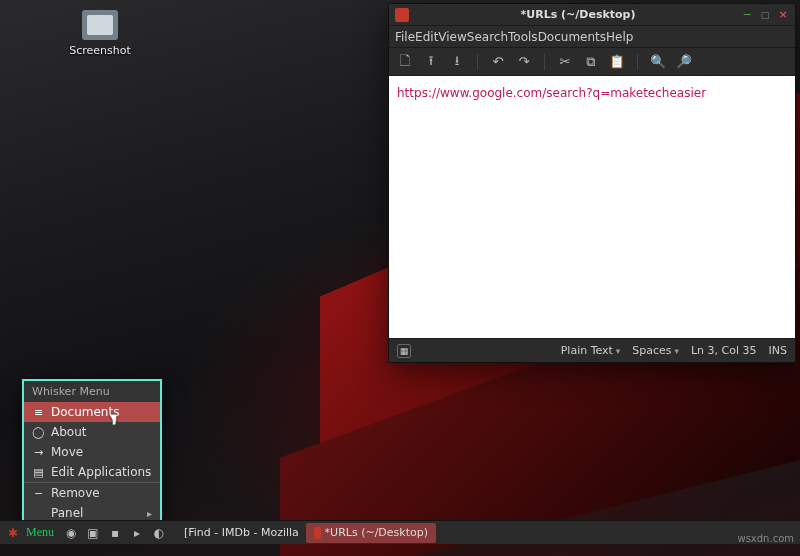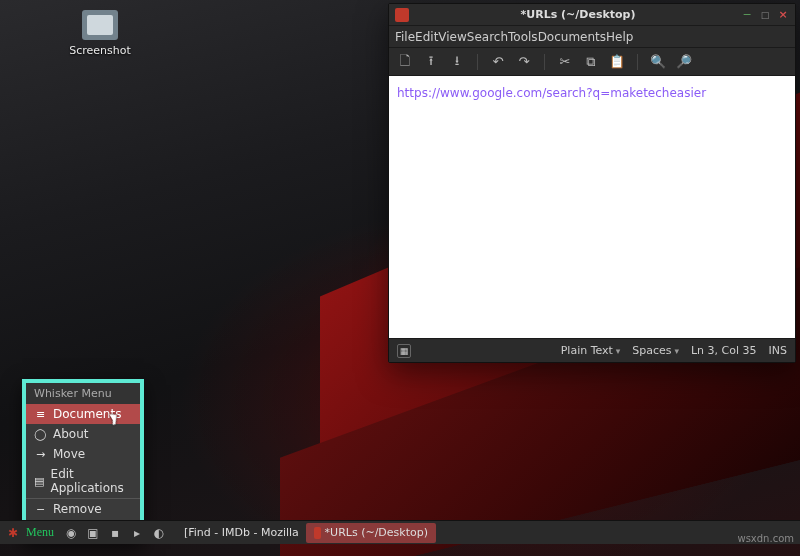--- a/index.html
+++ b/index.html
@@ -48,29 +48,29 @@
 .winbtns .close::before{content:"×"; color:#d24d4d; font-weight:bold;}
 
 .menubar { height:22px; background:#2b2b2b; display:flex; align-items:center; padding:0 6px; color:#ccc; font-size:12px; border-bottom:1px solid #1a1a1a;}
 .menubar span { cursor:pointer; }
 
 .toolbar { height:28px; background:#2b2b2b; display:flex; align-items:center; padding:0 8px; gap:12px; border-bottom:1px solid #1a1a1a;}
 .tb-group { display:flex; gap:10px; }
 .tb-sep { width:1px; height:16px; background:#444; }
 .tb-btn { width:16px; height:16px; color:#bbb; cursor:pointer; display:flex; align-items:center; justify-content:center; font-size:13px;}
 
-.editor-body { flex:1; background:#fff; color:#8b5cf6; font-family:"DejaVu Sans Mono", monospace; font-size:12px; padding:6px 8px; overflow:auto; line-height:1.9;}
+.editor-body { flex:1; background:#fff; color:#be185d; font-family:"DejaVu Sans Mono", monospace; font-size:12px; padding:6px 8px; overflow:auto; line-height:1.9;}
 
 .statusbar { height:24px; background:#2b2b2b; color:#ccc; font-size:11px; display:flex; align-items:center; padding:0 8px; gap:12px; border-top:1px solid #1a1a1a;}
 .statusbar .filler{flex:1;}
 .tab-ico{width:14px;height:14px;border:1px solid #666;border-radius:2px;display:flex;align-items:center;justify-content:center;font-size:9px;}
 .dd::after{content:" ▾"; font-size:9px; color:#999;}
 
 
-.ctx { position:absolute; left:22px; top:379px; width:122px; background:#3a3a3a; color:#ddd; font-size:12px; box-shadow:0 6px 18px rgba(0,0,0,.6); border:4px solid #5eead4;}
+.ctx { position:absolute; left:22px; top:379px; width:140px; background:#3a3a3a; color:#ddd; font-size:12px; box-shadow:0 6px 18px rgba(0,0,0,.6); border:2px solid #5eead4;}
 .ctx .hdr { padding:4px 8px; color:#aaa; font-size:11px; background:#333;}
 .ctx .sep { height:1px; background:#555; margin:0;}
 .ctx .item { padding:3px 8px; display:flex; align-items:center; gap:6px; cursor:pointer;}
 .ctx .item.hover { background:#b24a4a; color:#fff;}
 .ctx .item.sub::after{content:"▸"; margin-left:auto; font-size:10px; color:#aaa;}
 .ctx .ci { width:13px; height:13px; display:flex; align-items:center; justify-content:center; font-size:11px;}
 .cursor { position:absolute; left:112px; top:412px; width:0;height:0;
   border-left:6px solid #fff; border-top:4px solid transparent; border-bottom:8px solid transparent;
   transform:rotate(-30deg); filter:drop-shadow(0 0 1px #000);}
 .cursor::after{content:"";position:absolute;left:-6px;top:-2px;width:2px;height:10px;background:#fff;transform:rotate(30deg);}

